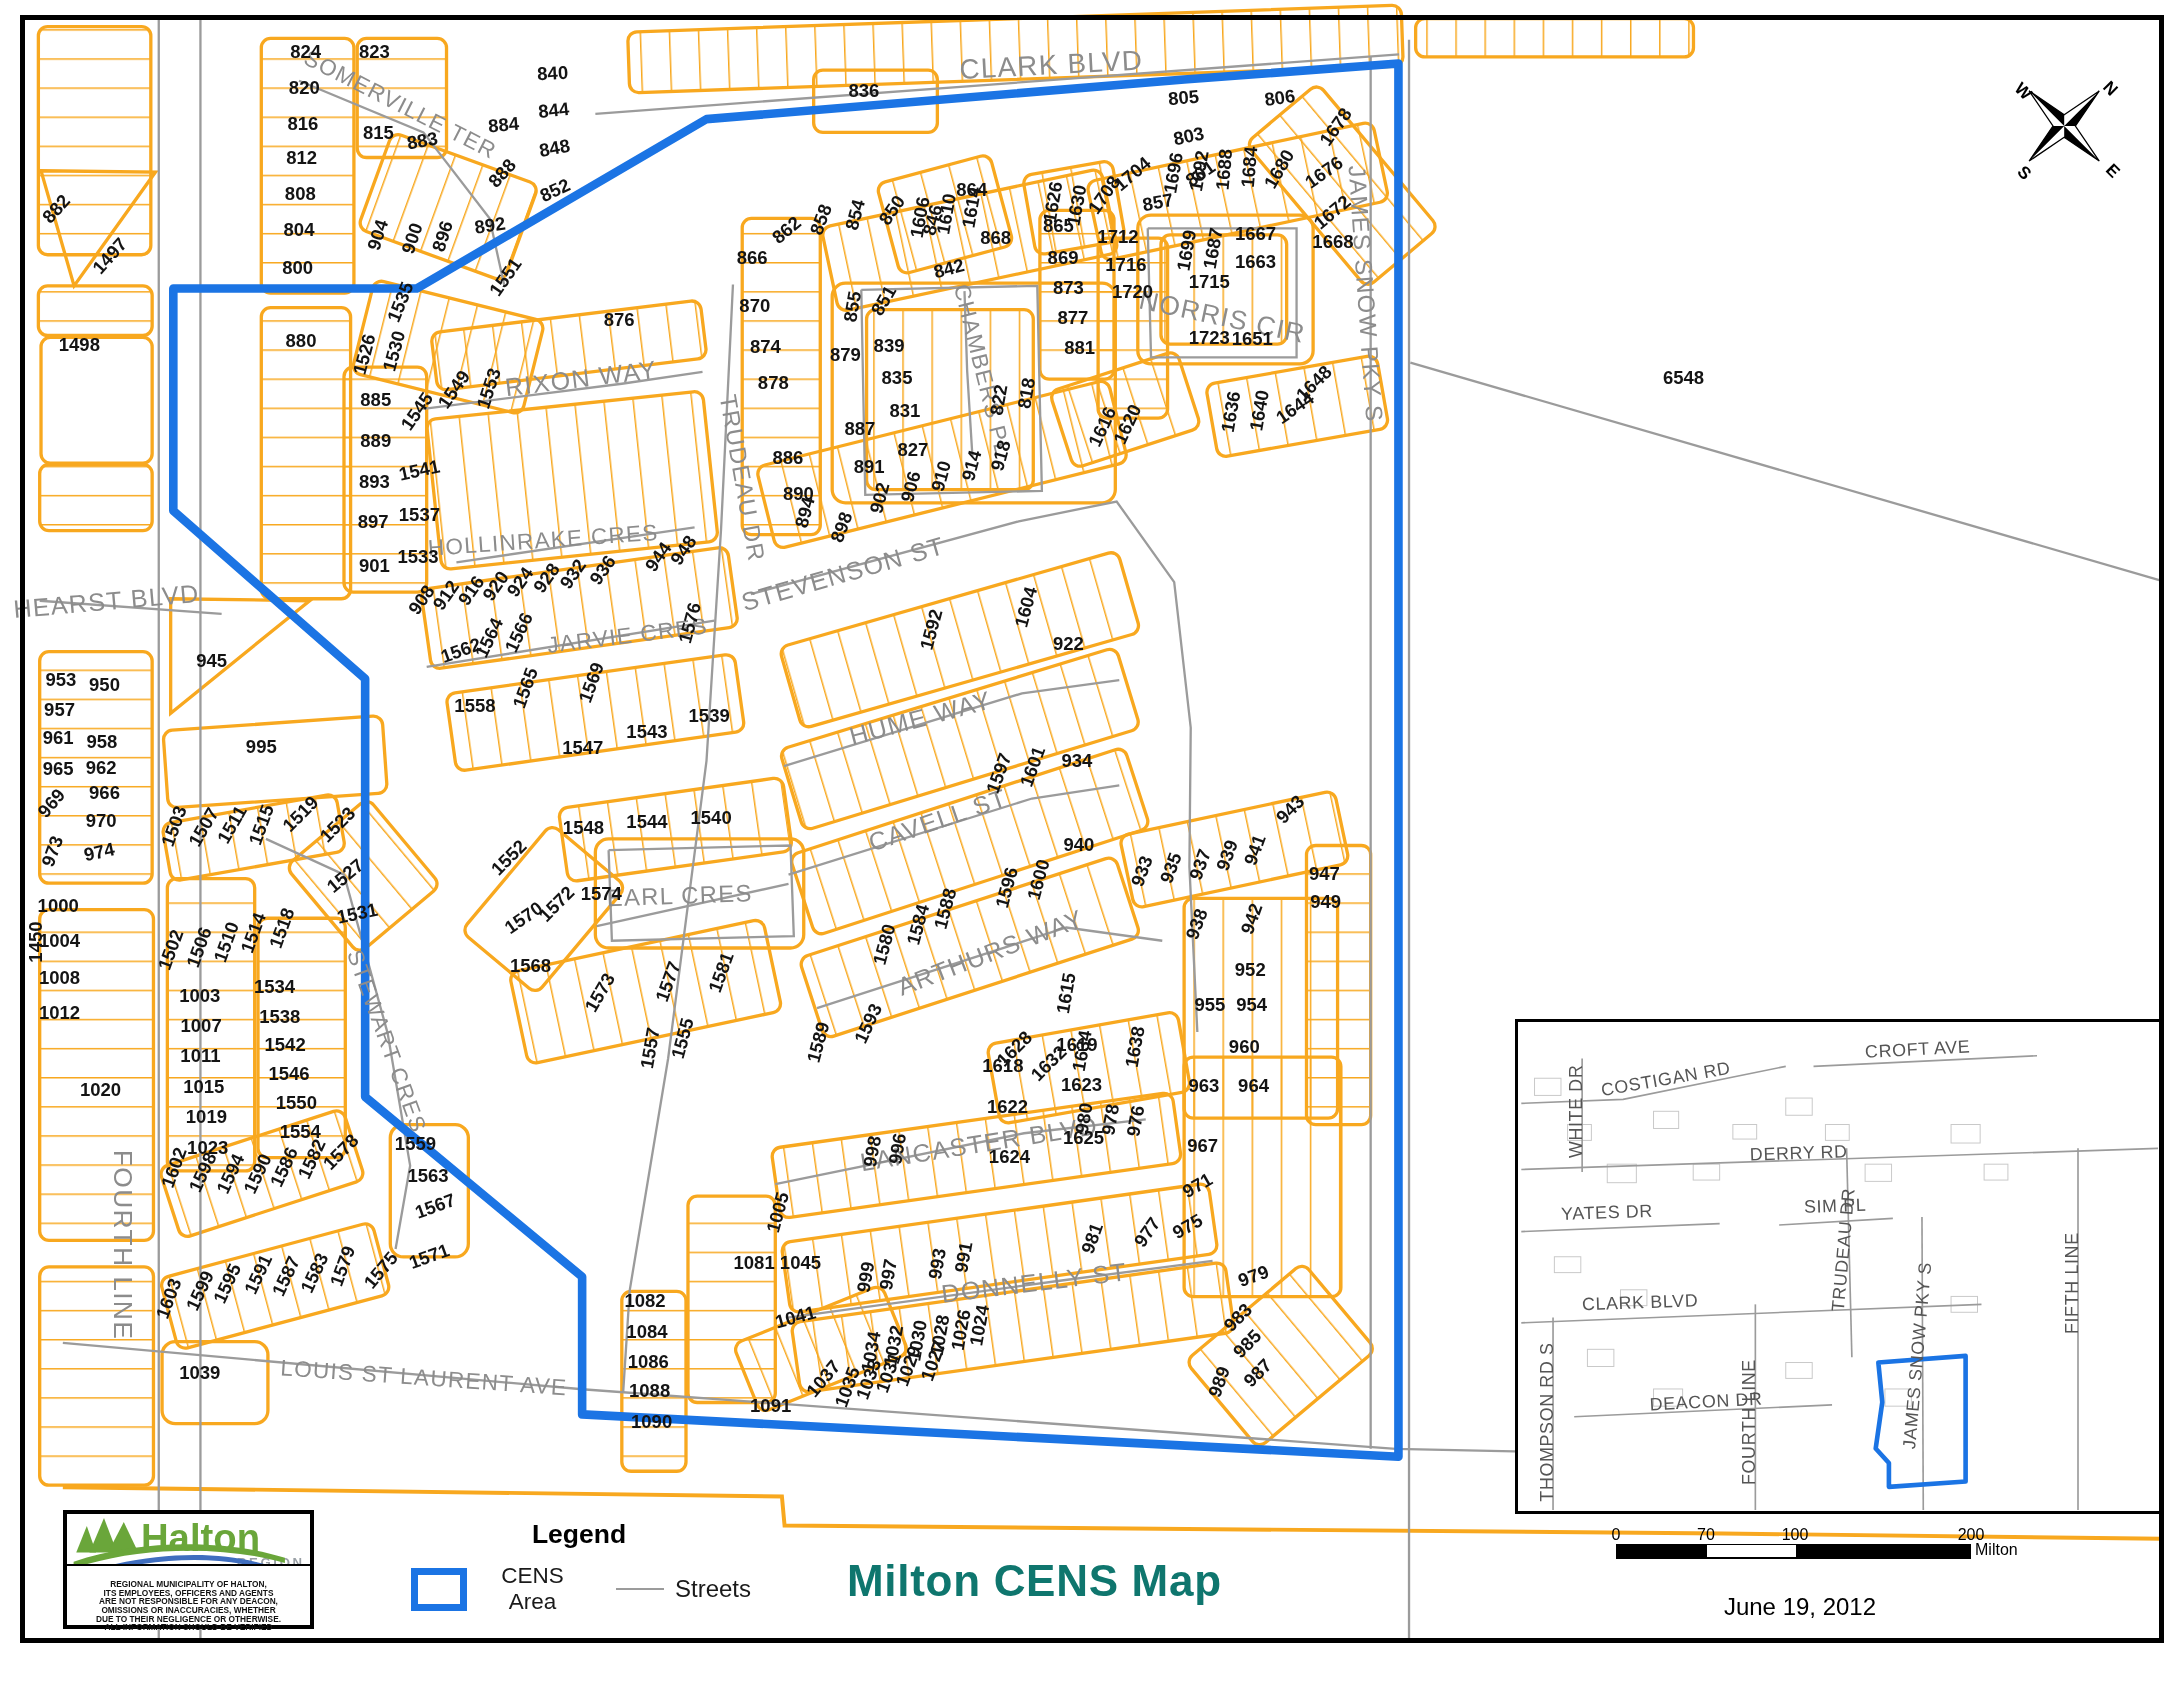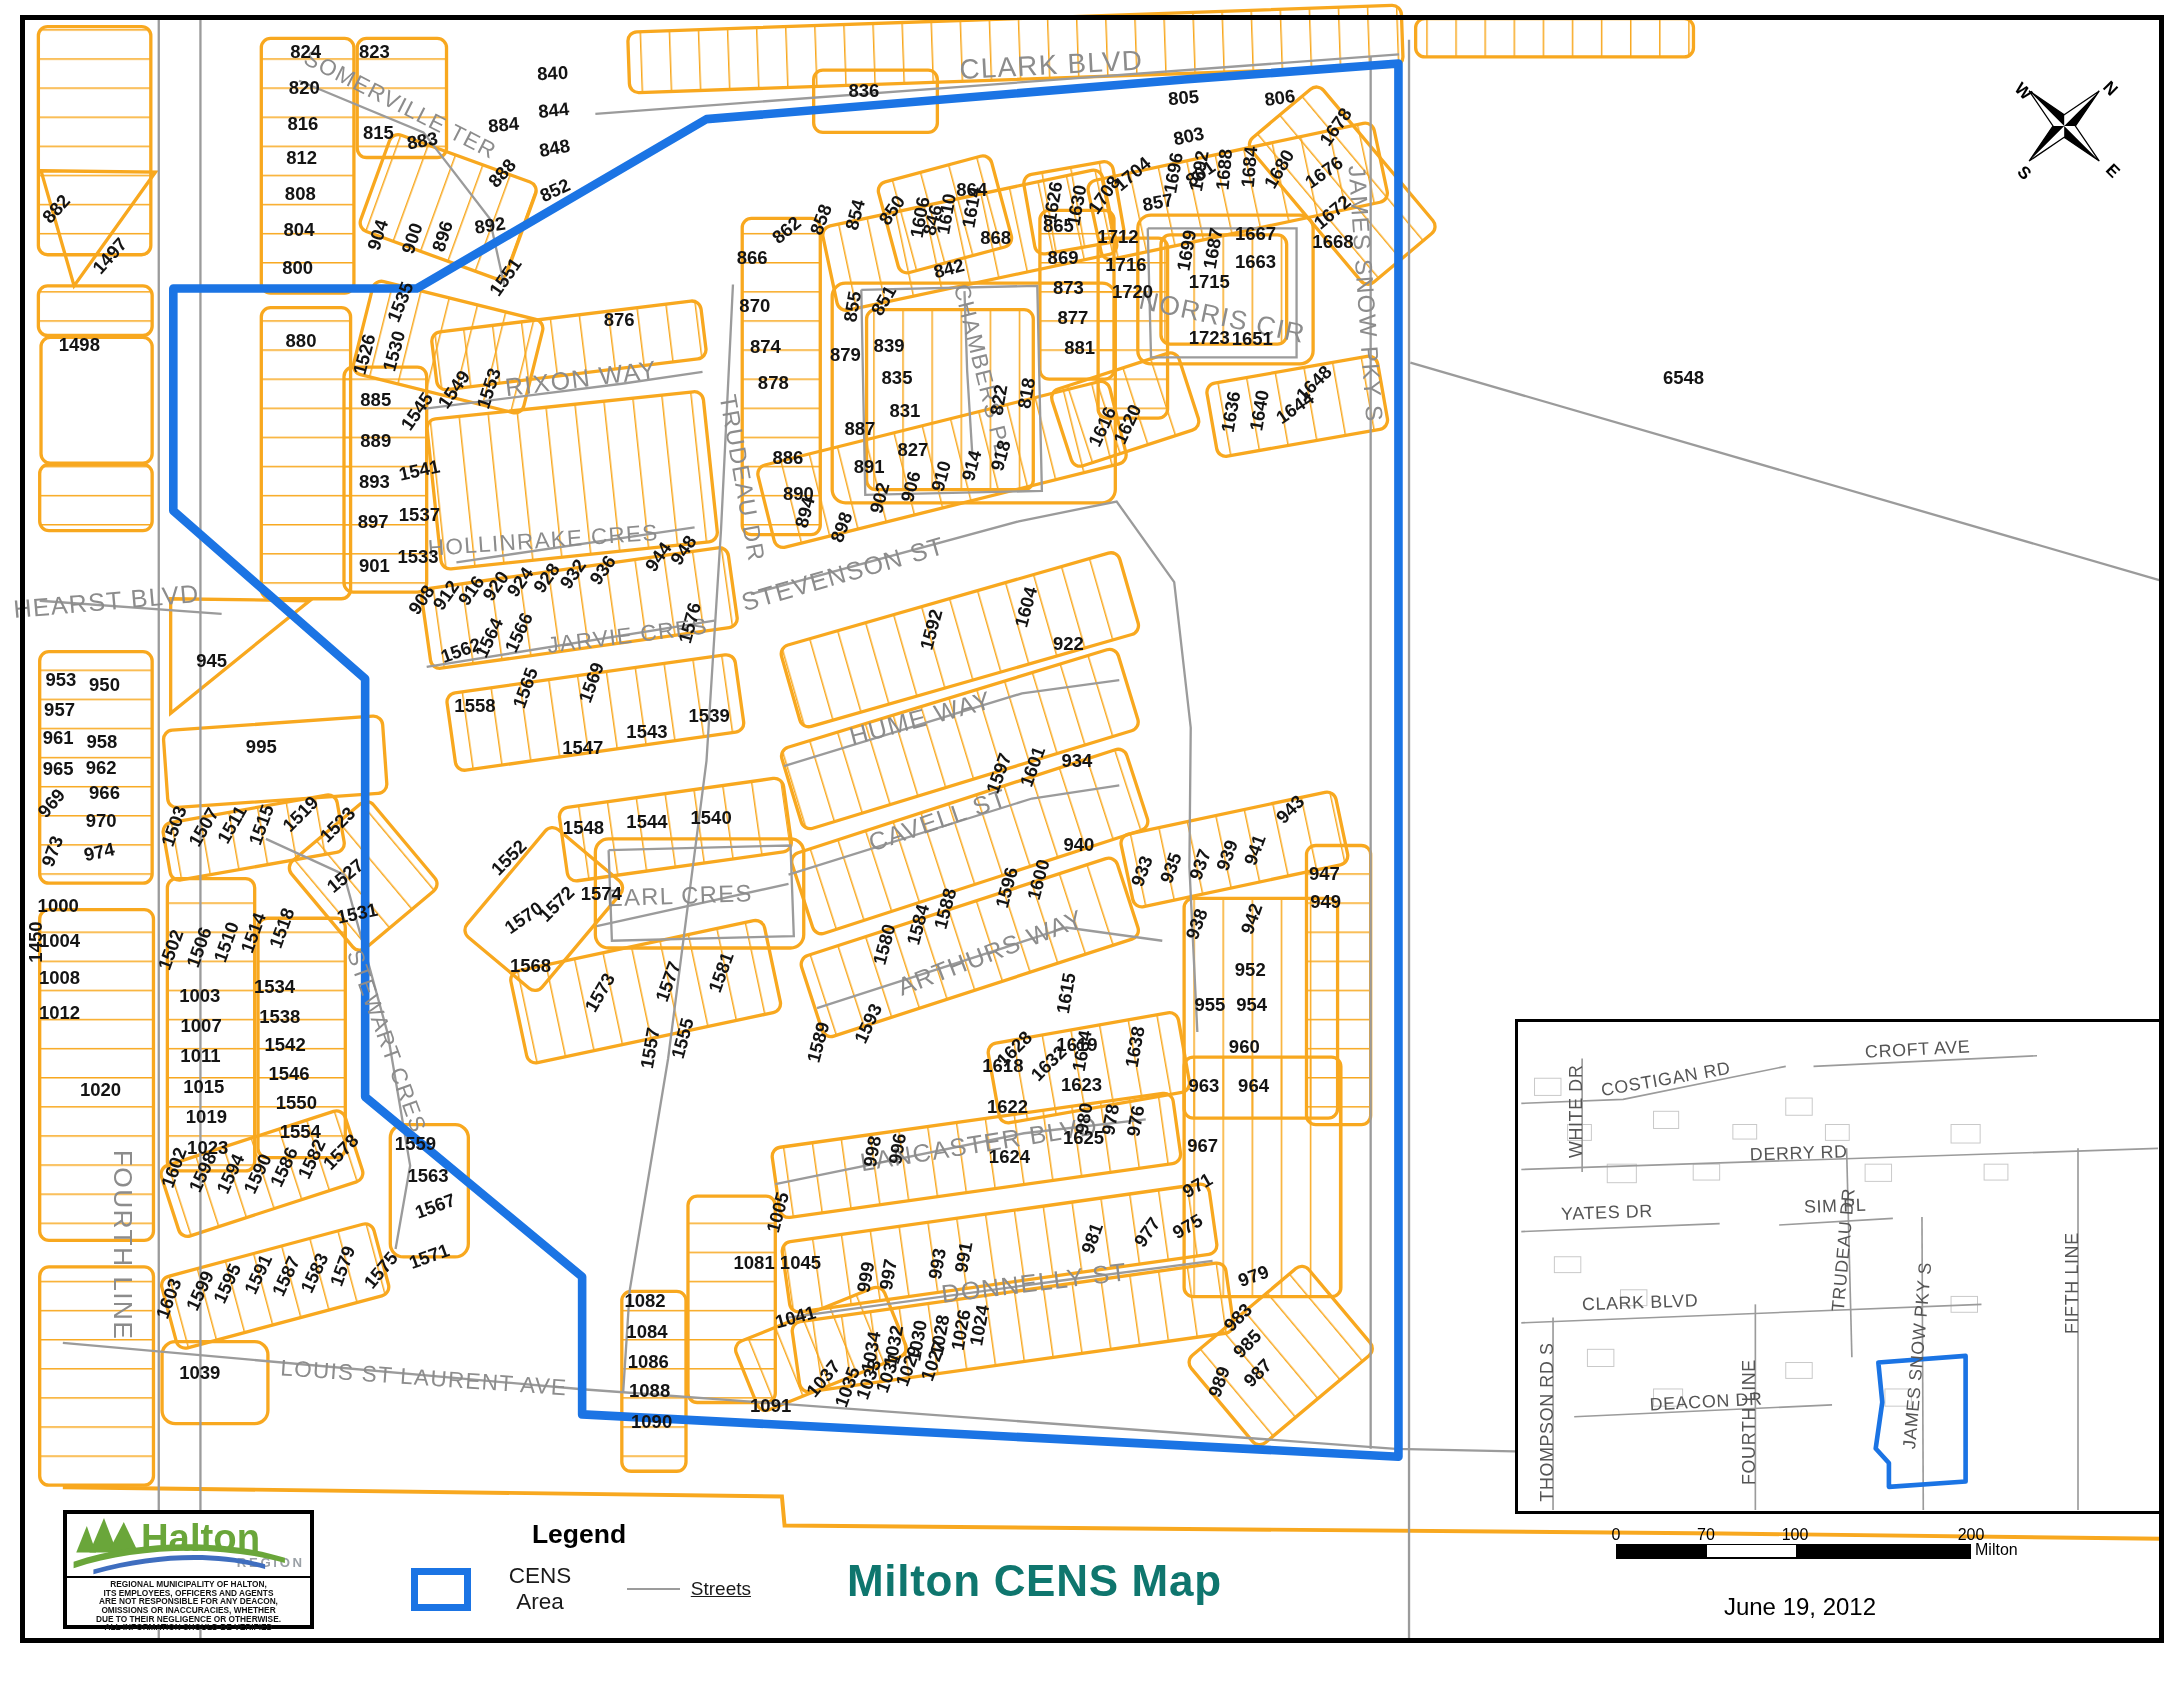--- a/index.html
+++ b/index.html
@@ -2,29 +2,29 @@
 <html style="font-size:10.6px"><head>
 <meta charset="utf-8">
 <style>
   html,body{margin:0;padding:0;background:#ffffff;font-family:"Liberation Sans",sans-serif;}
   #stage{position:relative;width:2183px;height:1687px;background:#fff;overflow:hidden;}
   #frame{position:absolute;left:20px;top:14.6px;width:2144px;height:1628px;border:5.3px solid #000;box-sizing:border-box;}
   #mapsvg{position:absolute;left:0;top:0;}
   .abs{position:absolute;}
   
   #logo-box{left:63px;top:1510px;width:251px;height:119px;border:4px solid #000;background:#fff;box-sizing:border-box;}
-  #logo-top{position:absolute;left:0;top:0;width:100%;height:64px;border-bottom:2.6px solid #000;box-sizing:border-box;overflow:hidden;}
+  #logo-top{position:absolute;left:0;top:0;width:100%;height:52px;border-bottom:2.6px solid #000;box-sizing:border-box;overflow:hidden;}
   #disclaimer{position:absolute;left:0;top:66px;width:100%;text-align:center;font-weight:700;font-size:8.3px;line-height:1.04;color:#111;}
   #legend{left:407px;top:1519px;width:344px;height:99px;text-align:center;}
   #legend-title{font-size:26.5px;font-weight:700;color:#000;}
   #legend-row{position:absolute;left:4px;top:44px;display:flex;align-items:center;}
   #cens-swatch{width:46px;height:29px;border:7.3px solid #1b74e4;background:#fff;}
   #cens-label{font-size:22.5px;color:#1a1a1a;margin-left:12px;}
   #streets-swatch{width:53px;height:0;border-top:2px solid #9b9b9b;margin-left:30px;}
-  #streets-label{font-size:19px;color:#1a1a1a;margin-left:10.6px;text-decoration:underline;}
+  #streets-label{font-size:24px;color:#1a1a1a;margin-left:10.6px;}
   #map-title{left:847px;top:1556px;width:543px;text-align:left;font-size:44px;font-weight:700;color:#0f766e;letter-spacing:0.7px;}
   #scalebar{left:1616px;top:1526px;width:463px;}
   #scale-labels{position:relative;height:17px;font-size:16px;color:#000;}
   #scale-labels span{position:absolute;transform:translateX(-50%);}
   #bar{position:relative;margin-top:1.3px;height:14.6px;width:355px;border:1.3px solid #000;box-sizing:border-box;background:#000;}
   #bar .seg-white{position:absolute;left:90px;top:0;width:89px;height:12px;background:#fff;}
   #meters{position:absolute;left:359px;top:14.6px;font-size:16px;color:#000;}
   #map-date{left:1641px;top:1593px;width:318px;text-align:center;font-size:24px;color:#000;}
   #inset{left:1515px;top:1019px;width:647px;height:495px;border:3.3px solid #000;background:#fff;box-sizing:border-box;}
   #compass{left:2008px;top:63px;}

